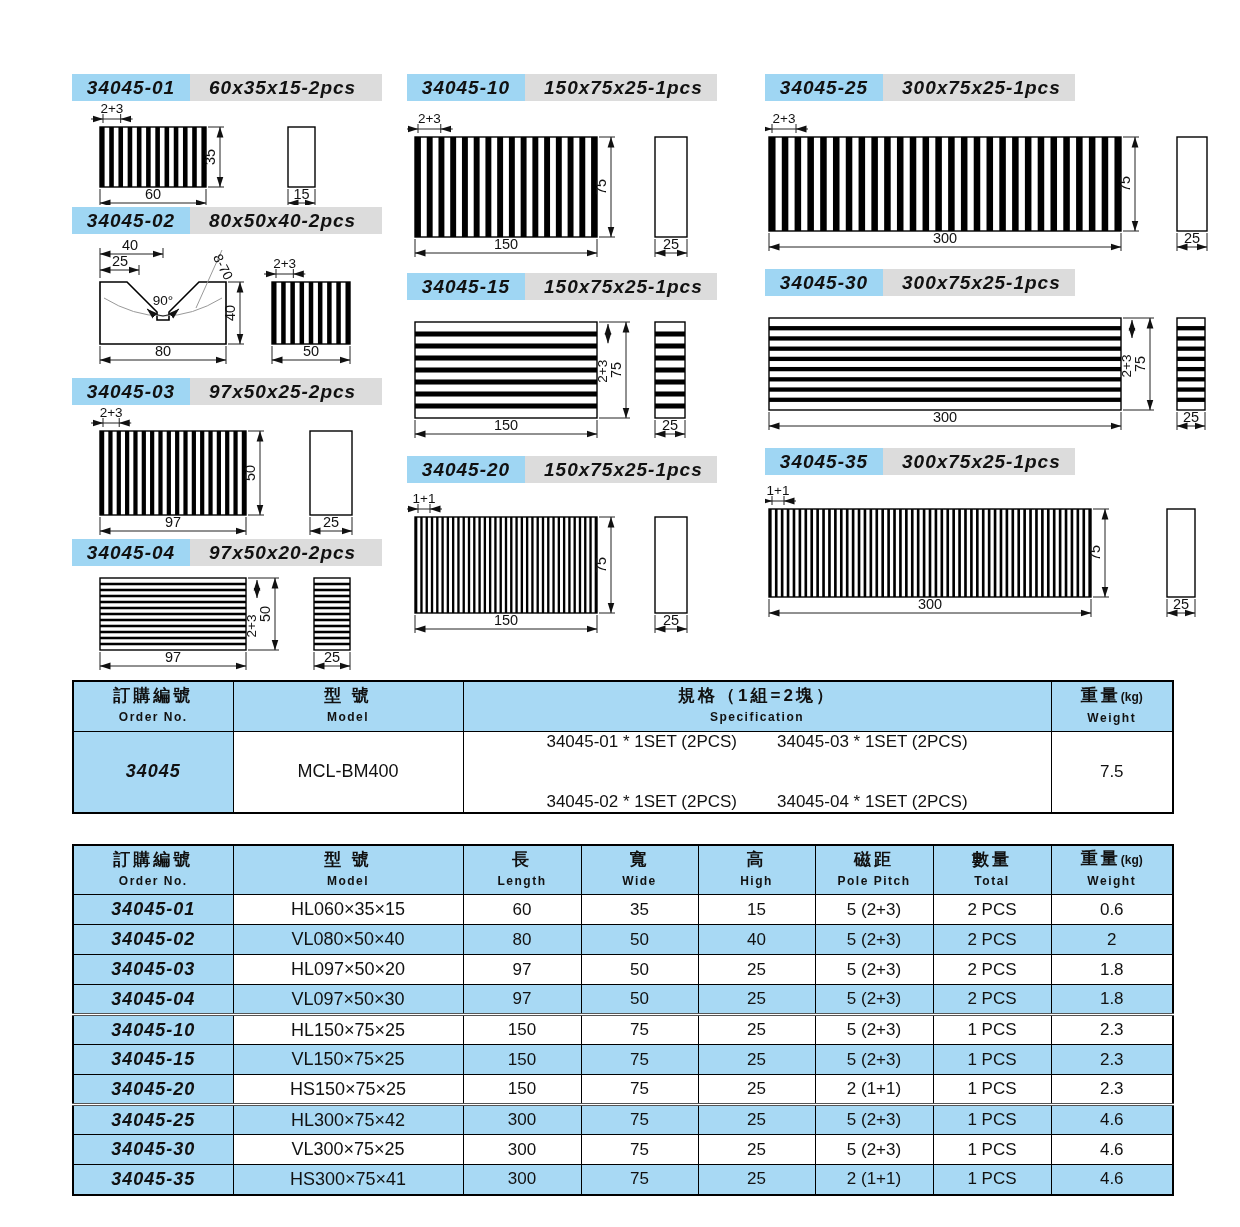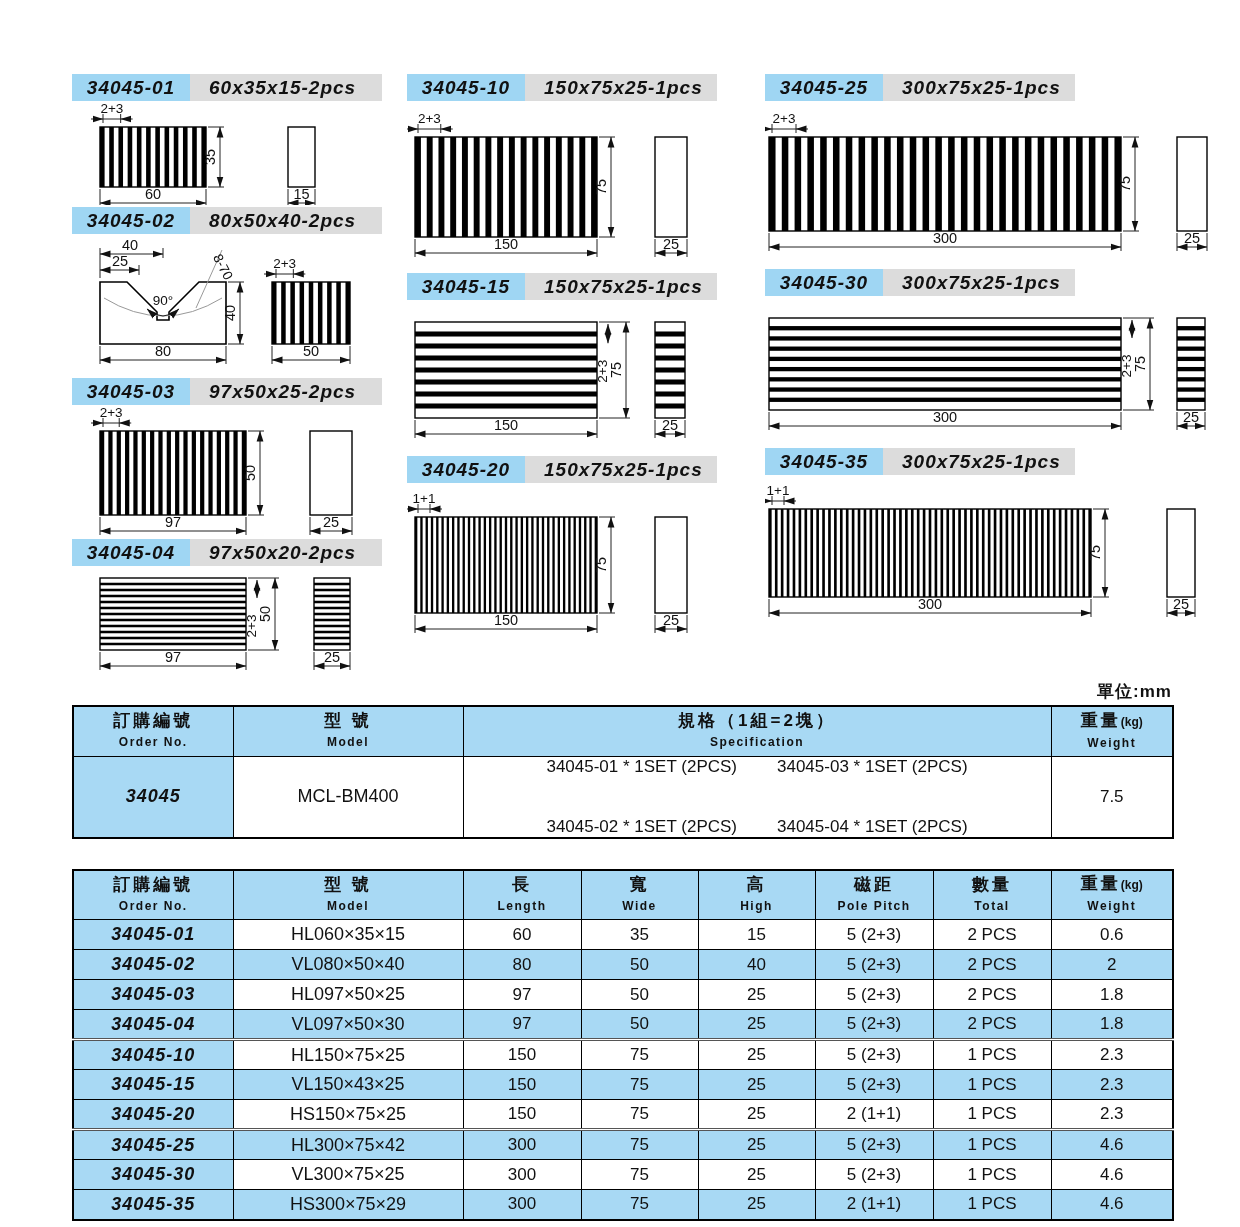--- a/index.html
+++ b/index.html
@@ -569,21 +569,20 @@
             <rect x="402" y="34" width="28" height="88" fill="none" stroke="#000" stroke-width="1.4"></rect>
             <line x1="402" y1="124" x2="402" y2="142" stroke="#222" stroke-width="1"></line>
             <line x1="430" y1="124" x2="430" y2="142" stroke="#222" stroke-width="1"></line>
             <line x1="402" y1="138" x2="430" y2="138" stroke="#222" stroke-width="1" marker-start="url(#as)" marker-end="url(#ae)"></line>
             <text x="416" y="134" font-size="14.5" text-anchor="middle" fill="#111">25</text>
           </svg>
         </div>
       </div>
 </div>
 
-<div class="units">單位:mm</div>
 
 <table id="order-table">
   <colgroup>
         <col style="width:160px">
         <col style="width:230px">
         <col style="width:588px">
         <col style="width:122px">
       </colgroup>
   <thead>
         <tr>
@@ -685,21 +684,21 @@
           <td class="model-cell">VL080×50×40</td>
           <td>80</td>
           <td>50</td>
           <td>40</td>
           <td>5 (2+3)</td>
           <td>2 PCS</td>
           <td>2</td>
         </tr>
         <tr>
           <td class="order-col">34045-03</td>
-          <td class="model-cell">HL097×50×25</td>
+          <td class="model-cell">HL097×50×20</td>
           <td>97</td>
           <td>50</td>
           <td>25</td>
           <td>5 (2+3)</td>
           <td>2 PCS</td>
           <td>1.8</td>
         </tr>
         <tr class="group-end">
           <td class="order-col">34045-04</td>
           <td class="model-cell">VL097×50×30</td>
@@ -715,21 +714,21 @@
           <td class="model-cell">HL150×75×25</td>
           <td>150</td>
           <td>75</td>
           <td>25</td>
           <td>5 (2+3)</td>
           <td>1 PCS</td>
           <td>2.3</td>
         </tr>
         <tr>
           <td class="order-col">34045-15</td>
-          <td class="model-cell">VL150×43×25</td>
+          <td class="model-cell">VL150×75×25</td>
           <td>150</td>
           <td>75</td>
           <td>25</td>
           <td>5 (2+3)</td>
           <td>1 PCS</td>
           <td>2.3</td>
         </tr>
         <tr class="group-end">
           <td class="order-col">34045-20</td>
           <td class="model-cell">HS150×75×25</td>
@@ -755,21 +754,21 @@
           <td class="model-cell">VL300×75×25</td>
           <td>300</td>
           <td>75</td>
           <td>25</td>
           <td>5 (2+3)</td>
           <td>1 PCS</td>
           <td>4.6</td>
         </tr>
         <tr>
           <td class="order-col">34045-35</td>
-          <td class="model-cell">HS300×75×29</td>
+          <td class="model-cell">HS300×75×41</td>
           <td>300</td>
           <td>75</td>
           <td>25</td>
           <td>2 (1+1)</td>
           <td>1 PCS</td>
           <td>4.6</td>
         </tr>
       </tbody>
 </table>
 

